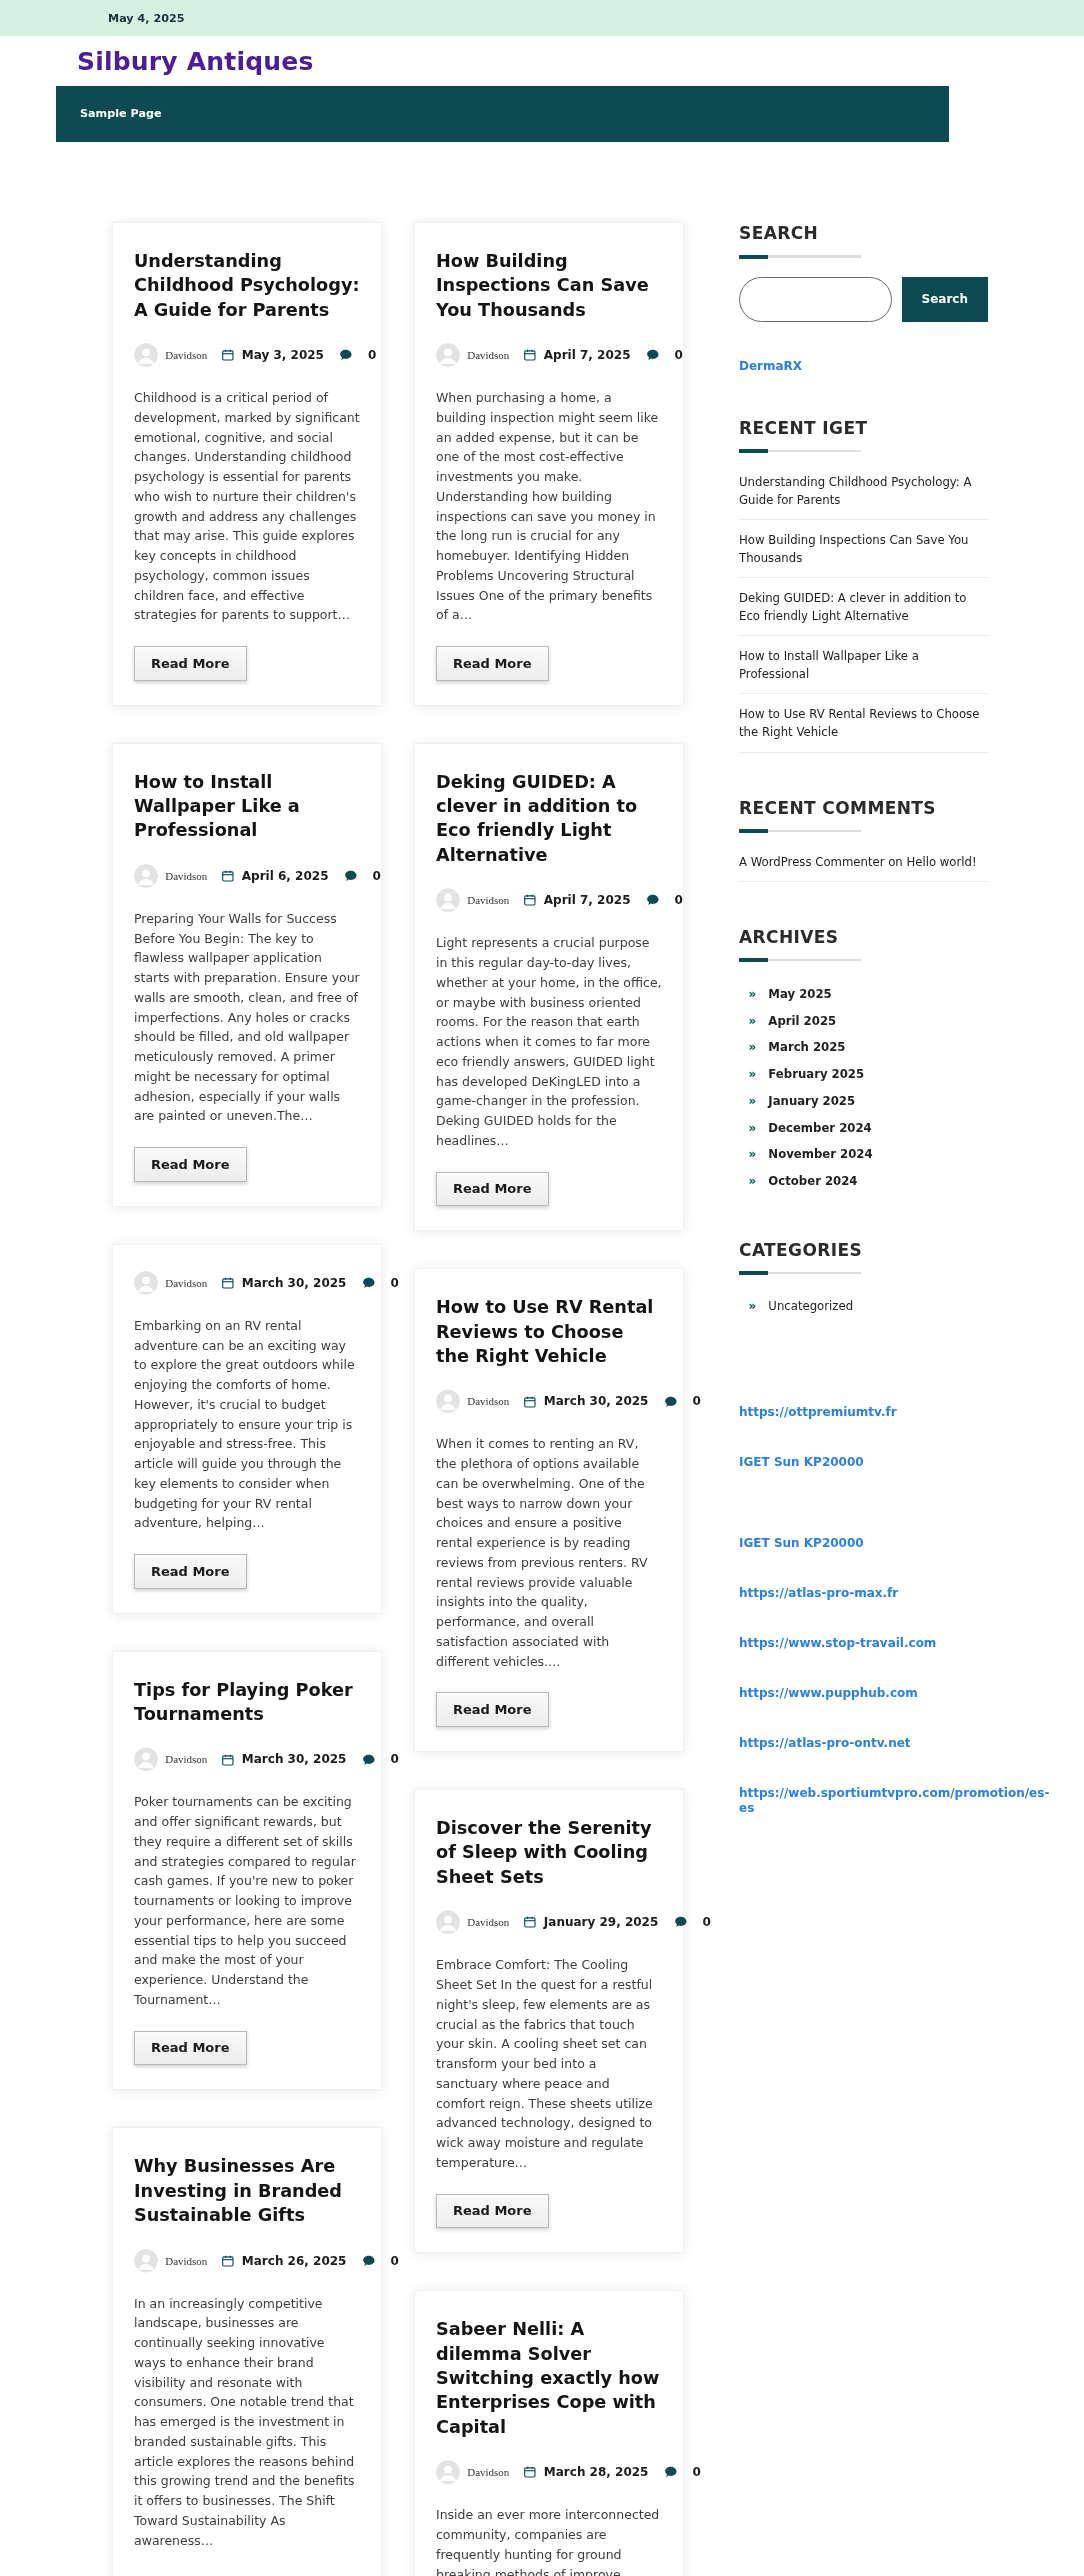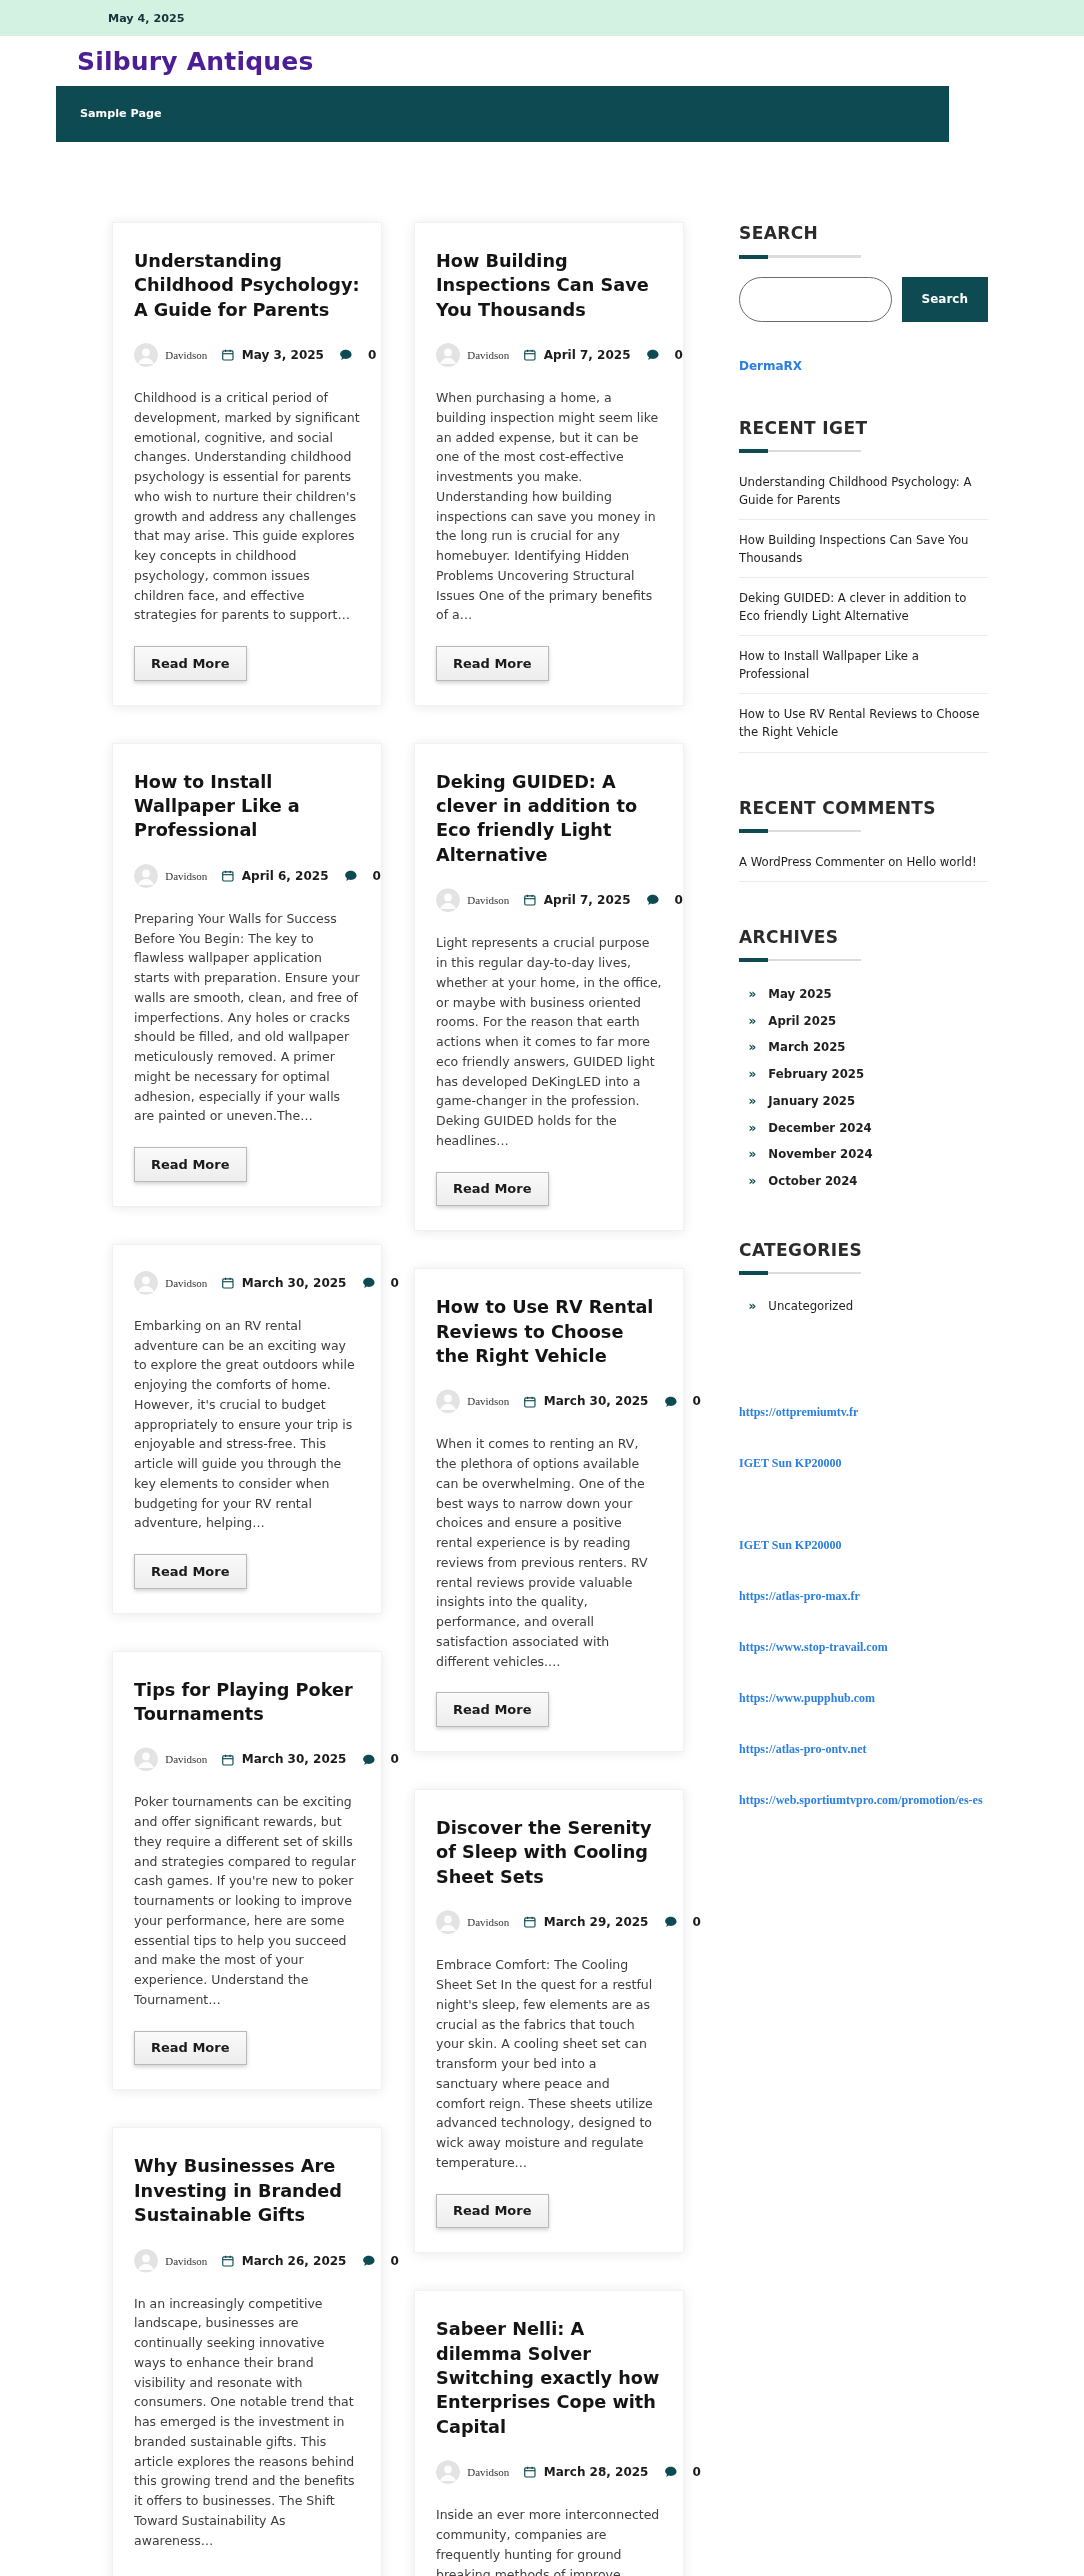--- a/index.html
+++ b/index.html
@@ -127,21 +127,21 @@
     cursor: pointer;
   }
   .side-list .side-item:first-child { padding-top: 1.6px; }
   .arrow-list .arrow-item {
     display: flex; align-items: baseline; gap: 12px;
     padding: 6.4px 0 6.4px 9.6px;
     font-size: 11.7px; font-weight: bold; color: #1f1f1f;
     cursor: pointer;
   }
   .chevrons { color: #0d4a52; font-size: 12px; font-weight: bold; }
-  .links-block { margin-top: 84px; font-family: Liberation Serif, serif; }
+  .links-block { margin-top: 84px; }
   .link-row { margin-bottom: 35px; }
   .link-row.gap-before { margin-top: 66px; }
 </style>
 </head>
 <body>
 
 <div class="topbar">
   <span class="topbar-date">May 4, 2025</span>
 </div>
 
@@ -370,21 +370,21 @@
               <circle cx="16" cy="12.5" r="5.2" fill="#fdfdfd"></circle>
               <path d="M5.5 28c1.6-5.4 6.3-8 10.5-8s8.9 2.6 10.5 8z" fill="#fdfdfd"></path>
             </svg>
           <span class="meta-author">Davidson</span>
           <svg class="icon-svg" width="13.7" height="13.7" viewBox="0 0 24 24">
               <rect x="3" y="5" width="18" height="16" rx="2" fill="none" stroke="#0d4a52" stroke-width="2"></rect>
               <line x1="3" y1="10" x2="21" y2="10" stroke="#0d4a52" stroke-width="2"></line>
               <line x1="8" y1="3" x2="8" y2="7" stroke="#0d4a52" stroke-width="2"></line>
               <line x1="16" y1="3" x2="16" y2="7" stroke="#0d4a52" stroke-width="2"></line>
             </svg>
-          <span class="meta-date">March 29, 2025</span>
+          <span class="meta-date">January 29, 2025</span>
           <svg class="icon-svg" width="13.7" height="13.7" viewBox="0 0 24 24" style="margin-left:8px">
               <path fill="#0d4a52" d="M12 3C6.5 3 2 6.4 2 10.7c0 2.3 1.2 4.3 3.2 5.7L4 21l4.3-2.4c1.2.3 2.4.5 3.7.5 5.5 0 10-3.4 10-7.7S17.5 3 12 3z"></path>
             </svg>
           <span class="meta-comments">0</span>
         </div>
         <div class="excerpt">Embrace Comfort: The Cooling Sheet Set In the quest for a restful night's sleep, few elements are as crucial as the fabrics that touch your skin. A cooling sheet set can transform your bed into a sanctuary where peace and comfort reign. These sheets utilize advanced technology, designed to wick away moisture and regulate temperature…</div>
         <span class="read-more">Read More</span>
       </div>
 
       <div class="card">

